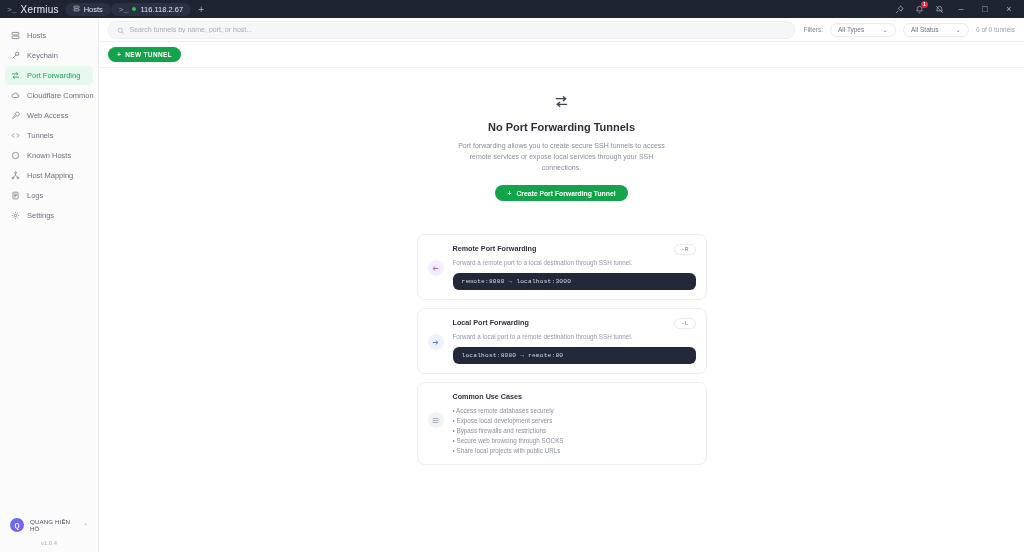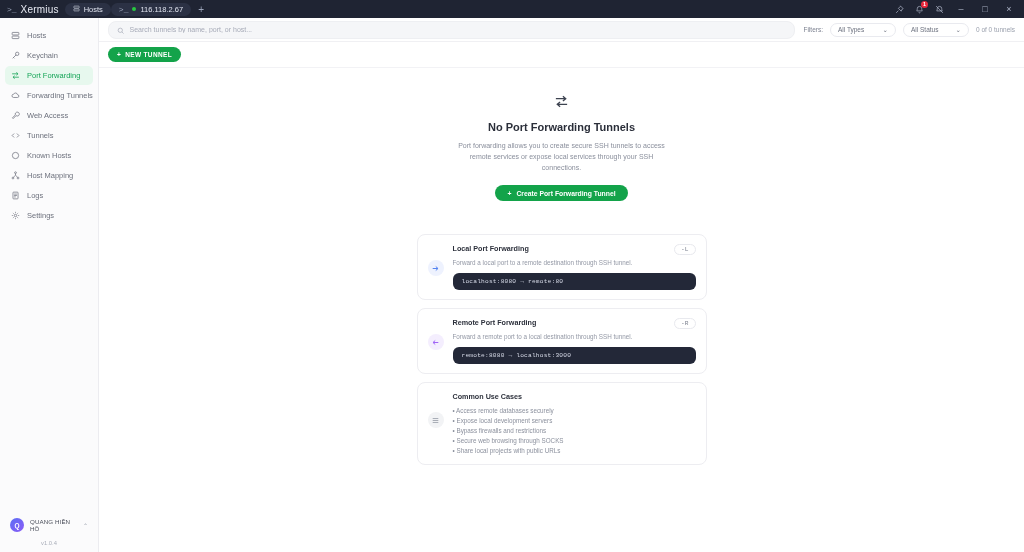--- a/index.html
+++ b/index.html
@@ -265,21 +265,21 @@
       </span>
       <span>Port Forwarding</span>
     </div>
 
     <div class="nav-item">
       <span class="nav-ico">
         <svg width="9" height="9" viewBox="0 0 16 16" fill="none" stroke="currentColor" stroke-width="1.3">
           <path d="M4.5 11.5h7a2.5 2.5 0 000-5 3.5 3.5 0 00-6.7-.8A2.6 2.6 0 004.5 11.5z"></path>
         </svg>
       </span>
-      <span>Forwarding Tunnels</span>
+      <span>Cloudflare Common</span>
     </div>
 
     <div class="nav-item">
       <span class="nav-ico">
         <svg width="9" height="9" viewBox="0 0 16 16" fill="none" stroke="currentColor" stroke-width="1.3">
           <path d="M11 2a3.5 3.5 0 00-3.2 4.9L2.5 12.2l1.3 1.3 5.3-5.3A3.5 3.5 0 1011 2z"></path>
         </svg>
       </span>
       <span>Web Access</span>
     </div>
@@ -391,48 +391,48 @@
         <div class="empty-desc">Port forwarding allows you to create secure SSH tunnels to access remote services or expose local services through your SSH connections.</div>
         <button class="btn-create">
           <span>+</span>
           <span>Create Port Forwarding Tunnel</span>
         </button>
       </div>
 
       <div class="cards">
 
         <div class="card">
+          <div class="card-ico ico-remote">
+            <svg width="9" height="9" viewBox="0 0 16 16" fill="none" stroke="currentColor" stroke-width="1.7">
+              <path d="M13 8H4M7.5 4.5L3.5 8l4 3.5"></path>
+            </svg>
+          </div>
+          <div class="card-body">
+            <div class="card-head">
+              <span class="card-title">Remote Port Forwarding</span>
+              <span class="card-flag">-R</span>
+            </div>
+            <div class="card-desc">Forward a remote port to a local destination through SSH tunnel.</div>
+            <div class="code">remote:8080 → localhost:3000</div>
+          </div>
+        </div>
+
+        <div class="card">
           <div class="card-ico ico-local">
             <svg width="9" height="9" viewBox="0 0 16 16" fill="none" stroke="currentColor" stroke-width="1.7">
               <path d="M3 8h9M8.5 4.5L12.5 8l-4 3.5"></path>
             </svg>
           </div>
           <div class="card-body">
             <div class="card-head">
               <span class="card-title">Local Port Forwarding</span>
               <span class="card-flag">-L</span>
             </div>
             <div class="card-desc">Forward a local port to a remote destination through SSH tunnel.</div>
             <div class="code">localhost:8080 → remote:80</div>
-          </div>
-        </div>
-
-        <div class="card">
-          <div class="card-ico ico-remote">
-            <svg width="9" height="9" viewBox="0 0 16 16" fill="none" stroke="currentColor" stroke-width="1.7">
-              <path d="M13 8H4M7.5 4.5L3.5 8l4 3.5"></path>
-            </svg>
-          </div>
-          <div class="card-body">
-            <div class="card-head">
-              <span class="card-title">Remote Port Forwarding</span>
-              <span class="card-flag">-R</span>
-            </div>
-            <div class="card-desc">Forward a remote port to a local destination through SSH tunnel.</div>
-            <div class="code">remote:8080 → localhost:3000</div>
           </div>
         </div>
 
 
         <div class="card usecases">
           <div class="card-ico ico-usecase">
             <svg width="9" height="9" viewBox="0 0 16 16" fill="none" stroke="currentColor" stroke-width="1.3">
               <path d="M3 4.5h10M3 8h10M3 11.5h10"></path>
             </svg>
           </div>

